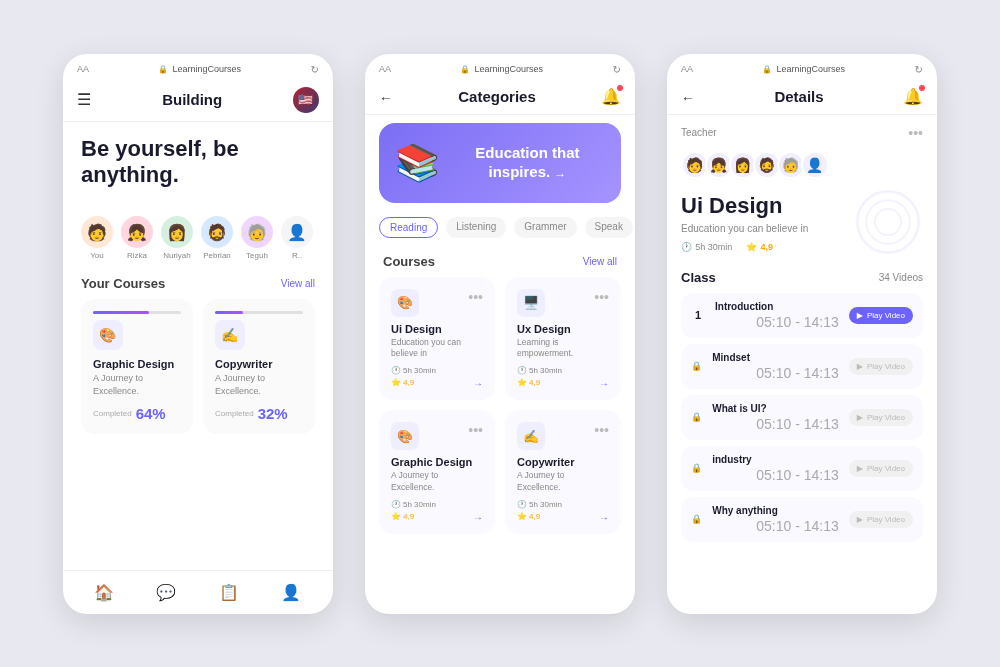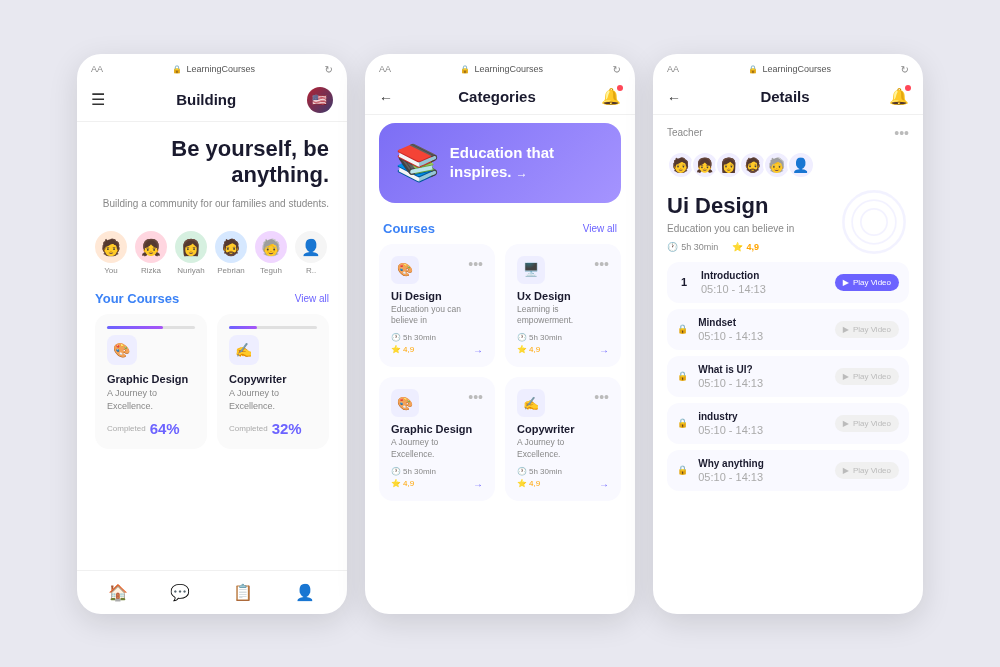--- a/index.html
+++ b/index.html
@@ -9,21 +9,21 @@
       justify-content: center;
       align-items: center;
       min-height: 100vh;
       font-family: -apple-system, BlinkMacSystemFont, 'Segoe UI', sans-serif;
       width: 1000px;
       height: 667px;
       overflow: hidden;
     }
     .screens-container {
       display: flex;
-      gap: 18px;
+      gap: 32px;
       padding: 30px;
       align-items: center;
       justify-content: center;
     }
     .phone-screen {
       background: #fff;
       border-radius: 24px;
       width: 270px;
       height: 560px;
       overflow: hidden;
@@ -64,21 +64,21 @@
       color: #1a1a2e;
     }
     .menu-icon { font-size: 16px; color: #333; cursor: pointer; }
     .flag-icon { width: 26px; height: 26px; border-radius: 50%; background: linear-gradient(135deg, #b22234, #3c3b6e); display: flex; align-items: center; justify-content: center; font-size: 12px; overflow: hidden; }
     .back-icon { font-size: 14px; color: #333; cursor: pointer; }
     .bell-icon { font-size: 14px; color: #333; position: relative; }
     .bell-dot { width: 6px; height: 6px; background: #ff4757; border-radius: 50%; position: absolute; top: -2px; right: -2px; }
     
     .hero-section {
       padding: 14px 18px 10px;
-      text-align: right;
+      text-align: left;
     }
     .hero-title {
       font-size: 22px;
       font-weight: 800;
       color: #1a1a2e;
       line-height: 1.2;
       margin-bottom: 8px;
     }
     .hero-subtitle {
       font-size: 10px;
@@ -115,21 +115,21 @@
     }
     .section-header {
       display: flex;
       justify-content: space-between;
       align-items: center;
       padding: 10px 18px 8px;
     }
     .section-title {
       font-size: 13px;
       font-weight: 700;
-      color: #3b82f6;
+      color: #404040;
     }
     .view-all {
       font-size: 10px;
       color: #6c63ff;
       cursor: pointer;
     }
     .courses-grid {
       display: flex;
       gap: 10px;
       padding: 0 18px;
@@ -216,20 +216,21 @@
       min-height: 80px;
     }
     .banner-books {
       font-size: 36px;
     }
     .banner-text {
       color: #fff;
       font-size: 15px;
       font-weight: 700;
       line-height: 1.3;
+      text-align: center;
     }
     .banner-arrow {
       color: #fff;
       font-size: 12px;
       margin-top: 4px;
     }
     .tabs-row {
       display: flex;
       gap: 8px;
       padding: 6px 14px;
@@ -401,22 +402,23 @@
       text-align: center;
     }
     .class-info { flex: 1; }
     .class-name {
       font-size: 10px;
       font-weight: 700;
       color: #1a1a2e;
       margin-bottom: 2px;
     }
     .class-time {
-      font-size: 11px;
+      font-size: 14px;
       color: #aaa;
+      text-align: right;
     }
     .play-btn {
       display: flex;
       align-items: center;
       gap: 4px;
       font-size: 8px;
       padding: 4px 8px;
       border-radius: 20px;
       white-space: nowrap;
       cursor: pointer;
@@ -448,21 +450,20 @@
     </div>
 
     <div class="nav-bar">
       <span class="menu-icon">☰</span>
       <span class="nav-title">Building</span>
       <div class="flag-icon">🇺🇸</div>
     </div>
 
     <div class="hero-section">
       <div class="hero-title">Be yourself, be anything.</div>
-      <div class="hero-subtitle">Building a community for our families and students.</div>
     </div>
 
     <div class="avatars-row">
       <div class="avatar-item">
         <div class="avatar-circle" style="background:#ffe8d6">🧑</div>
         <span class="avatar-name">You</span>
       </div>
       <div class="avatar-item">
         <div class="avatar-circle" style="background:#ffd6e0">👧</div>
         <span class="avatar-name">Rizka</span>
@@ -546,20 +547,26 @@
     <div class="banner-card">
       <div class="banner-books">📚</div>
       <div>
         <div class="banner-text">
           <span>Education that inspires.</span>
           <span class="banner-arrow">→</span>
         </div>
       </div>
     </div>
 
+    <div class="tabs-row">
+      <div class="tab-item active">Reading</div>
+      <div class="tab-item">Listening</div>
+      <div class="tab-item">Grammer</div>
+      <div class="tab-item">Speak</div>
+    </div>
 
     <div class="section-header">
       <span class="section-title">Courses</span>
       <span class="view-all">View all</span>
     </div>
 
     <div class="courses-list">
       <div class="course-list-card">
         <div class="course-card-top">
           <div class="course-list-icon">🎨</div>
@@ -692,20 +699,24 @@
           <span>🕐</span>
           <span>5h 30min</span>
         </div>
         <div class="detail-rating">
           <span>⭐</span>
           <span>4,9</span>
         </div>
       </div>
     </div>
 
+    <div class="class-header">
+      <span class="class-title">Class</span>
+      <span class="class-count">34 Videos</span>
+    </div>
 
     <div class="class-list">
       <div class="class-item">
         <span class="class-num">1</span>
         <div class="class-info">
           <div class="class-name">Introduction</div>
           <div class="class-time">05:10 - 14:13</div>
         </div>
         <div class="play-btn active">
           <span>▶</span>

